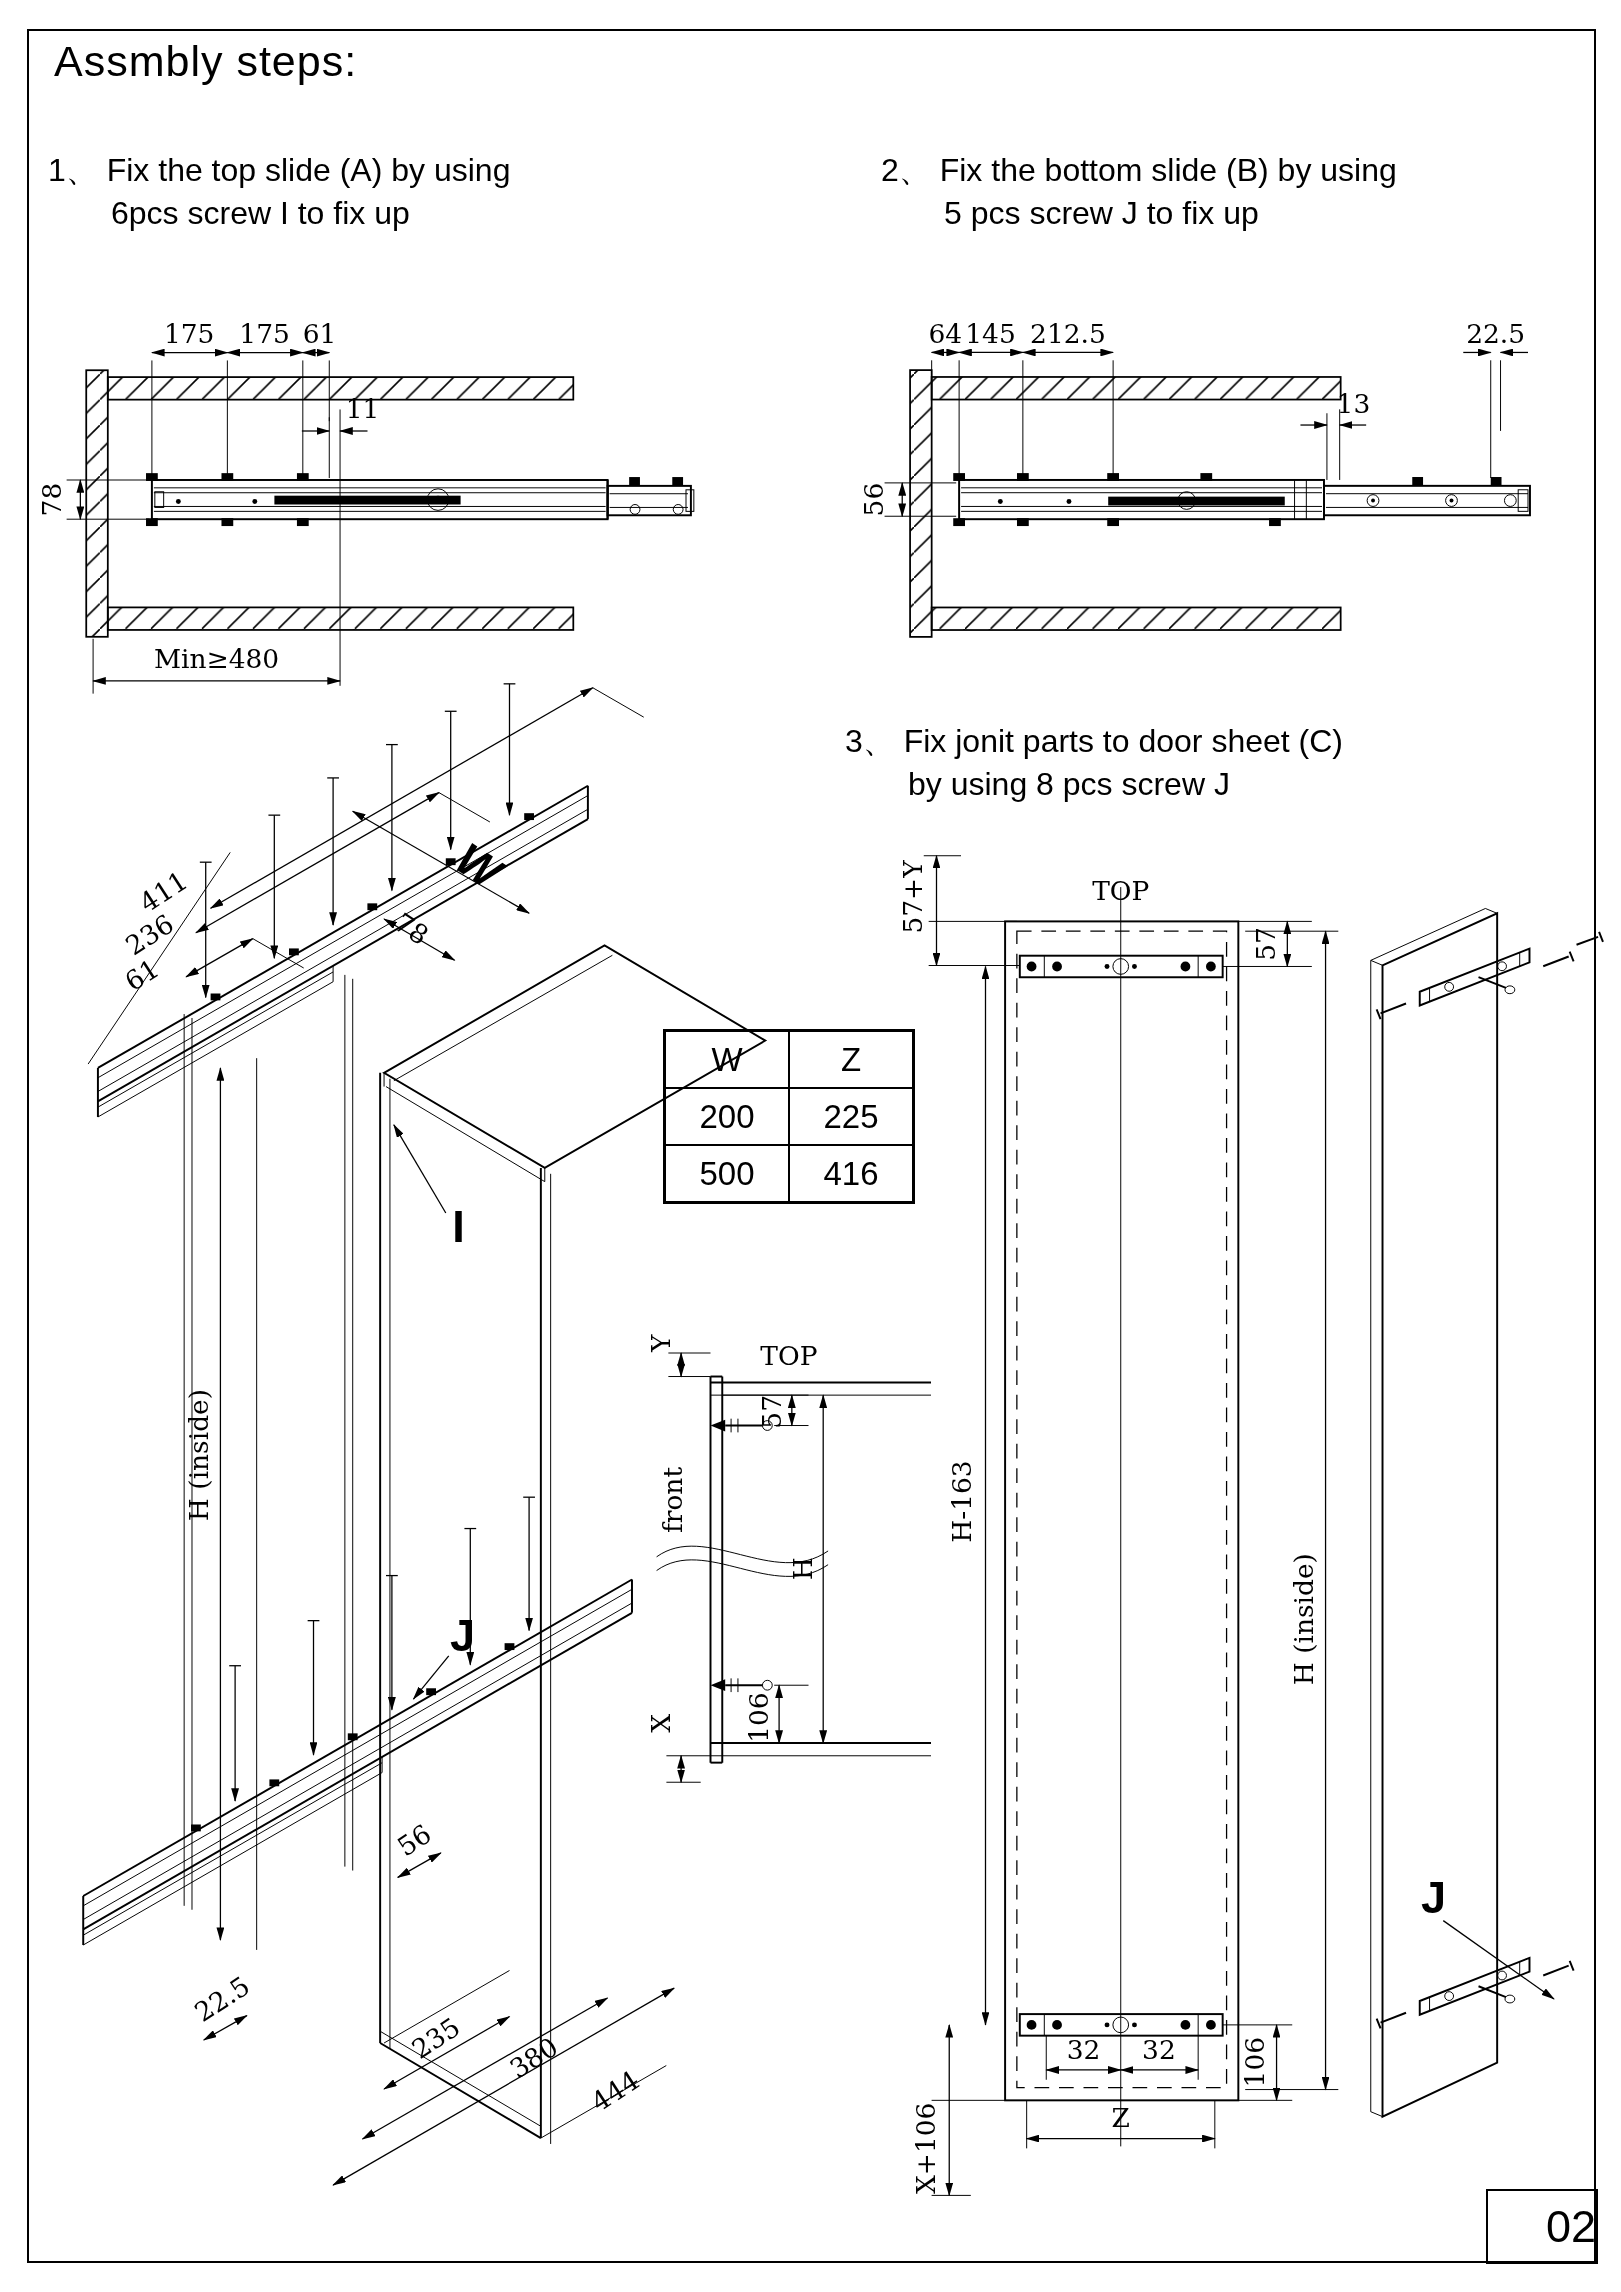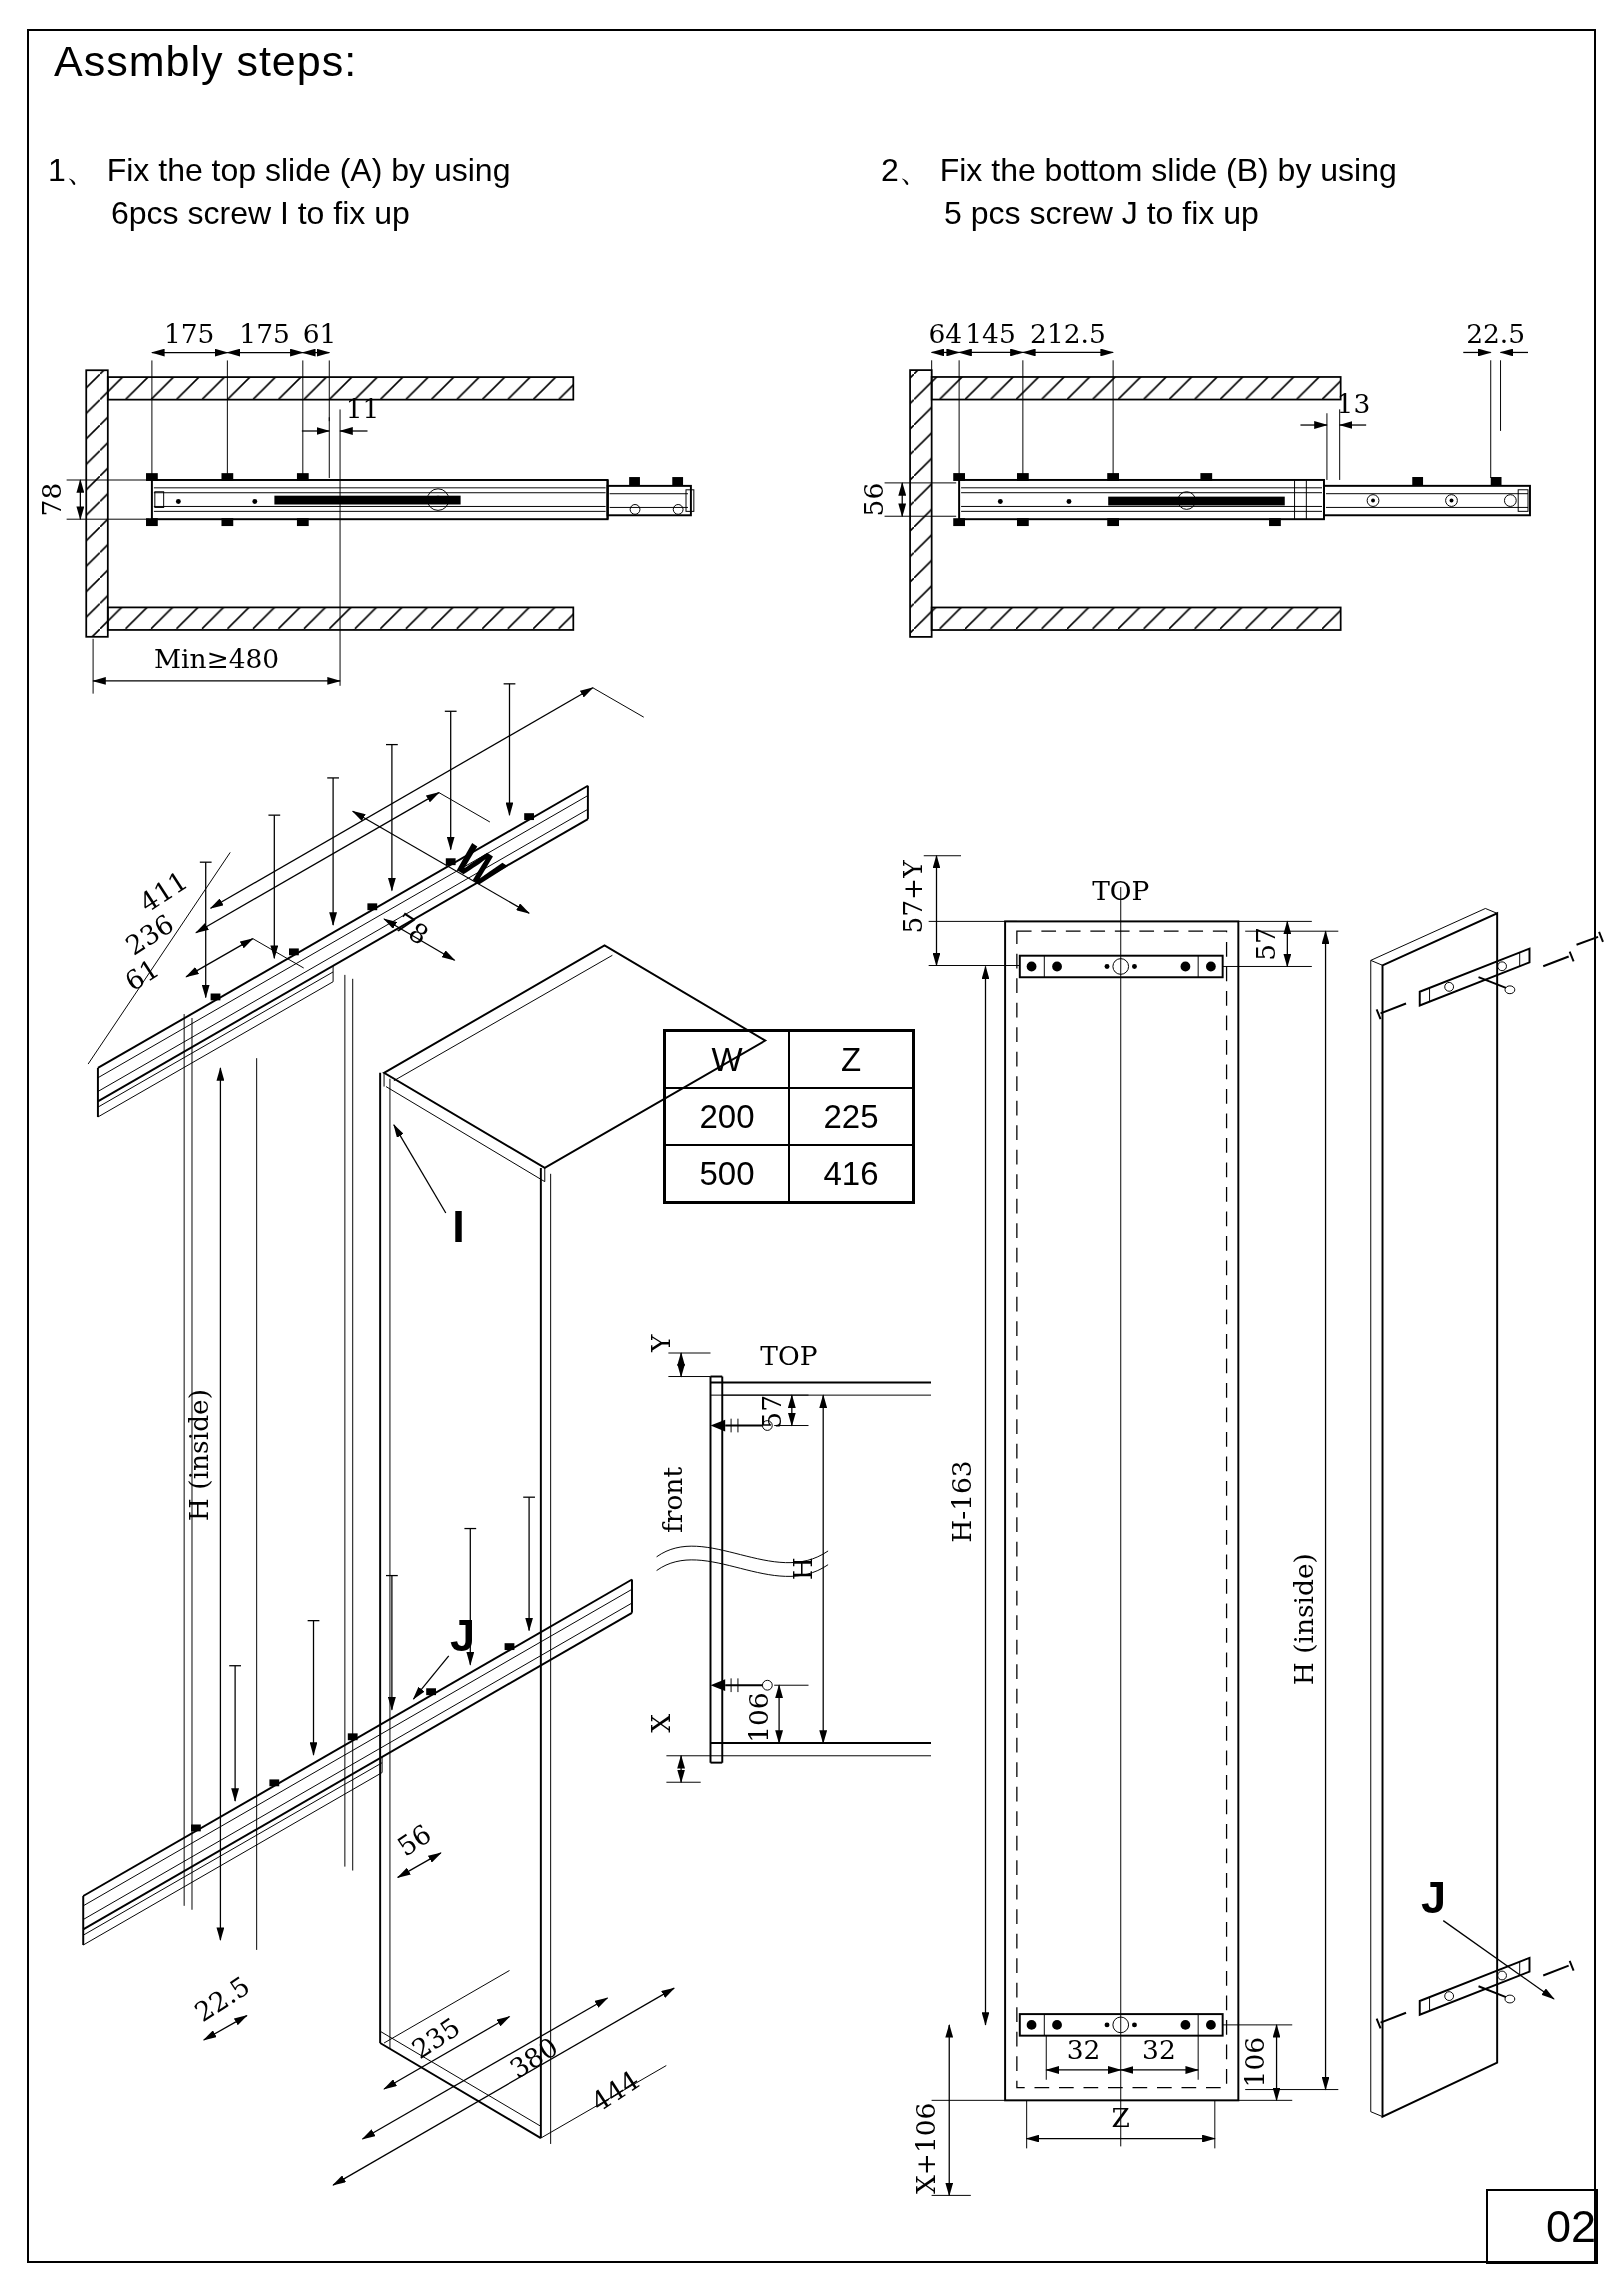--- a/index.html
+++ b/index.html
@@ -54,20 +54,25 @@
     <span>Fix the top slide (A) by using</span>
     <div class="ind">6pcs screw I to fix up</div>
   </div>
 
   <div class="step" style="left:845px;top:149px;margin-left:36px;">
     <span>2、</span>
     <span>Fix the bottom slide (B) by using</span>
     <div class="ind">5 pcs screw J  to fix up</div>
   </div>
 
+  <div class="step" style="left:845px;top:720px;">
+    <span>3、</span>
+    <span>Fix jonit parts to door sheet (C)</span>
+    <div class="ind">by using 8 pcs screw J</div>
+  </div>
 
   <svg class="diag" style="left:49px;top:323px" width="686" height="412" viewBox="0 0 700 420">
     <rect class="wall" x="38" y="48" width="22" height="272"></rect>
     <rect class="wall" x="60" y="55" width="475" height="23"></rect>
     <rect class="wall" x="60" y="290" width="475" height="23"></rect>
 
     <line class="tl" x1="105" y1="38" x2="105" y2="158"></line>
     <line class="tl" x1="182" y1="38" x2="182" y2="158"></line>
     <line class="tl" x1="259" y1="38" x2="259" y2="158"></line>
     <line class="tl" x1="286" y1="38" x2="286" y2="100"></line>

